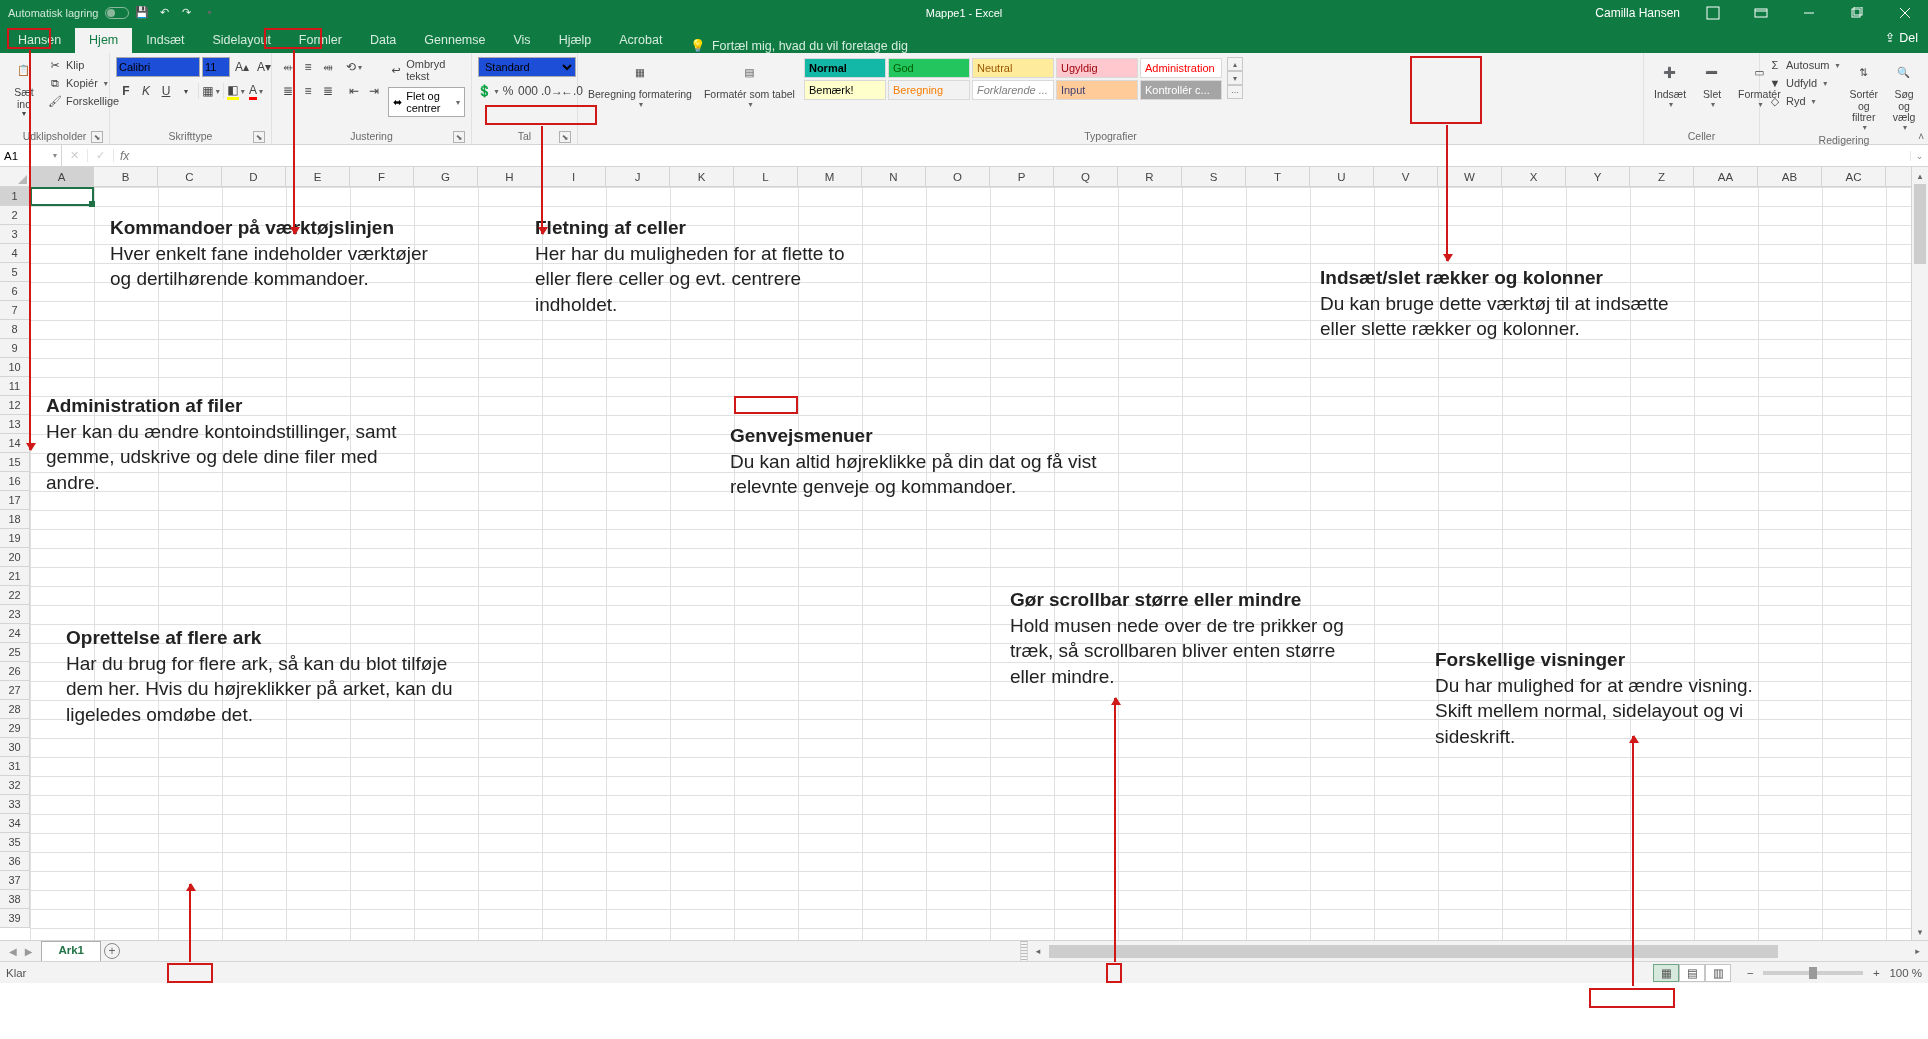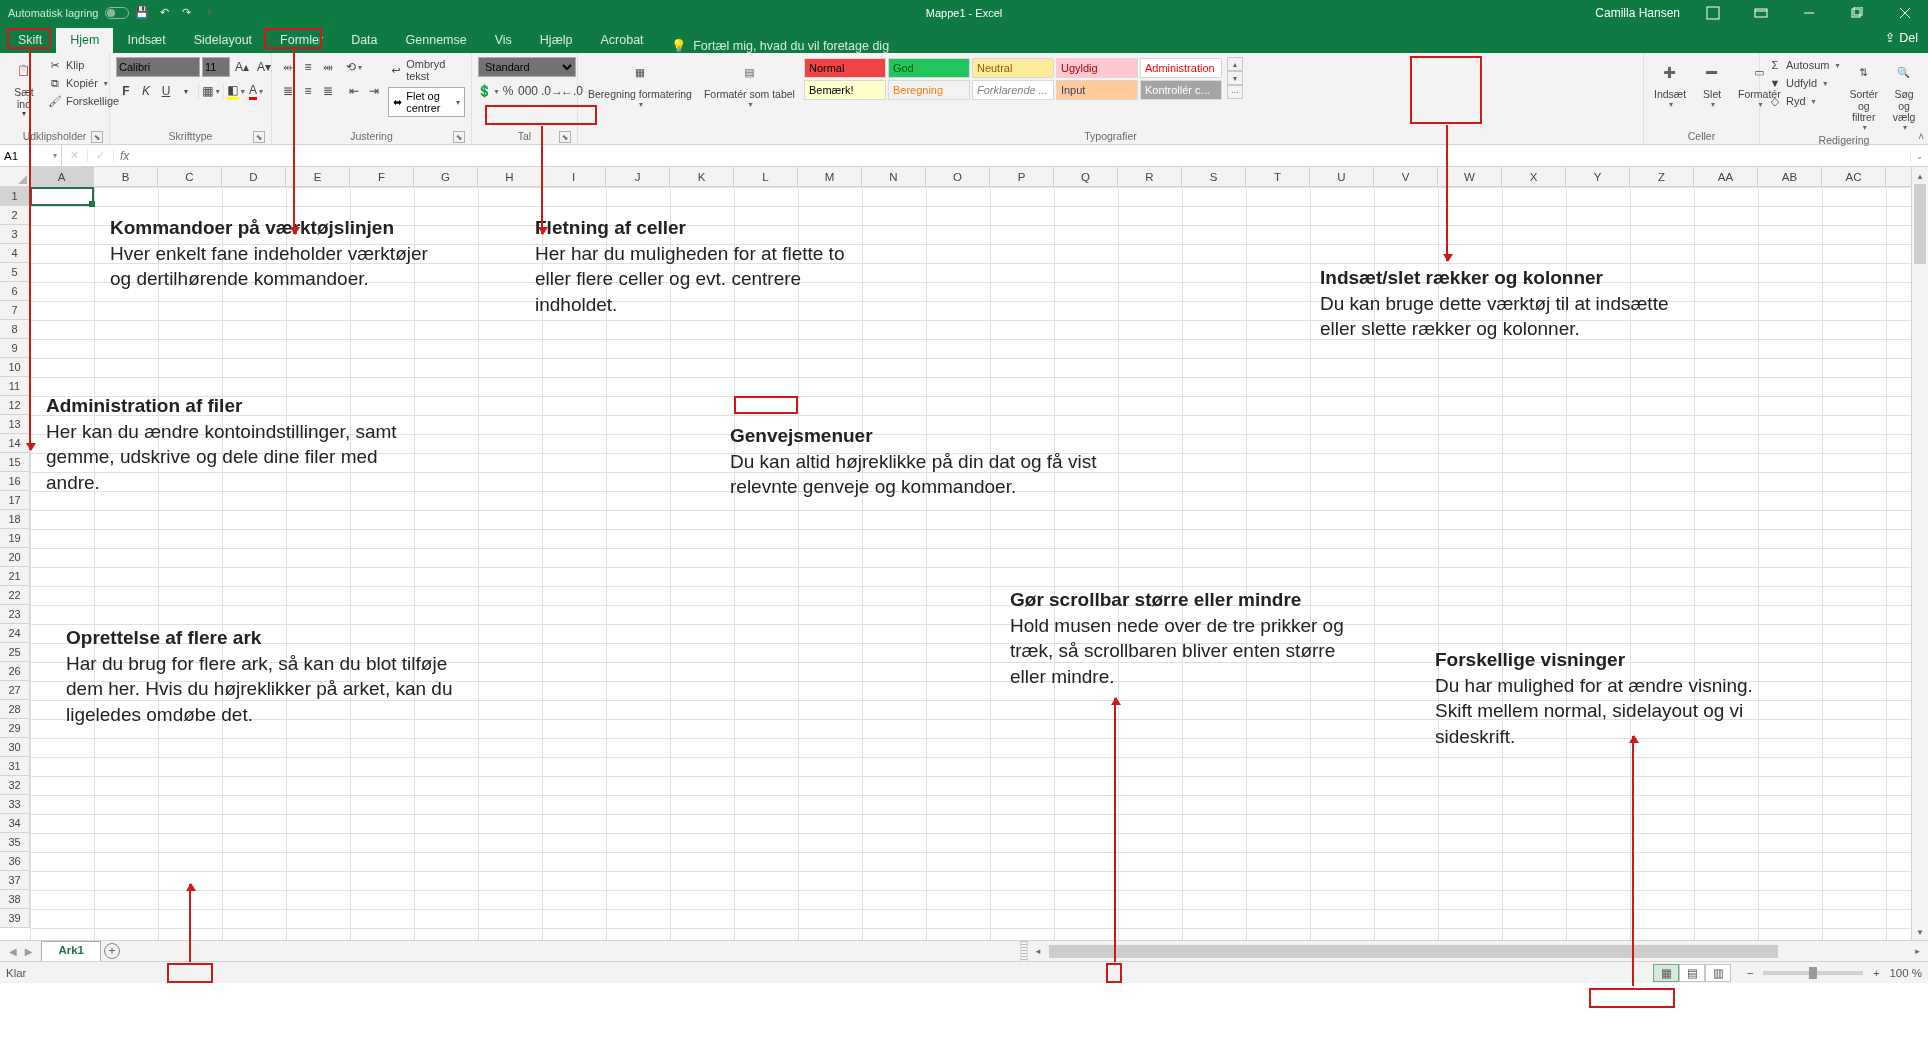--- a/index.html
+++ b/index.html
@@ -30,21 +30,21 @@
 .group-label { font-size: 10.5px; color: #6a6a6a; text-align: center; padding-bottom: 2px; position: relative; }
 .group-label .dlg { position: absolute; right: 0; bottom: 1px; width: 12px; height: 12px; border: 1px solid #b0b0b0; font-size: 8px; display: flex; align-items: center; justify-content: center; color: #6a6a6a; }
 .bigbtn { display: flex; flex-direction: column; align-items: center; justify-content: center; font-size: 10.5px; color: #444; padding: 2px 4px; text-align: center; line-height: 1.1; }
 .bigbtn .ic { width: 28px; height: 28px; margin-bottom: 2px; display: flex; align-items: center; justify-content: center; }
 .smlbtn { font-size: 11px; color: #444; display: flex; align-items: center; gap: 4px; padding: 1px 2px; }
 .smlbtn .ic { width: 14px; height: 14px; display: inline-flex; align-items: center; justify-content: center; }
 .dd-arrow::after { content: "▾"; font-size: 8px; color: #666; margin-left: 2px; }
 .tinybtn { width: 20px; height: 20px; display: inline-flex; align-items: center; justify-content: center; border: 1px solid transparent; font-size: 12px; color: #444; }
 .sep-v { width: 0; border-left: 1px solid #e1e1e1; align-self: stretch; margin: 2px 2px; }
 
-.font-combo { height: 20px; font-size: 11px; border: 1px solid #ababab; background: #737373; padding: 0 2px; }
+.font-combo { height: 20px; font-size: 11px; border: 1px solid #ababab; background: #1d4ed8; padding: 0 2px; }
 .font-name { width: 84px; }
 .font-size { width: 28px; }
 
 .style-cell { width: 82px; height: 20px; font-size: 11px; border: 1px solid #d9d9d9; display: flex; align-items: center; padding: 0 4px; margin: 1px; }
 .styles-scroll { width: 16px; display: flex; flex-direction: column; }
 .styles-scroll div { height: 14px; border: 1px solid #c9c9c9; font-size: 8px; display: flex; align-items: center; justify-content: center; color: #666; }
 
 .merge-btn { border: 1px solid #ababab; background: #fff; font-size: 11px; padding: 2px 4px; display: inline-flex; align-items: center; gap: 4px; }
 
 .collapse-caret { position: absolute; right: 4px; bottom: 2px; font-size: 10px; color: #666; }
@@ -156,21 +156,21 @@
     <span class="winbtn close">
         <svg width="12" height="12">
           <line x1="1" y1="1" x2="11" y2="11" stroke="#fff"></line>
           <line x1="11" y1="1" x2="1" y2="11" stroke="#fff"></line>
         </svg>
       </span>
   </div>
 </div>
 
 <div class="ribbon-tabs">
-  <div class="ribbon-tab">Skift</div>
+  <div class="ribbon-tab">Hansen</div>
   <div class="ribbon-tab active">Hjem</div>
   <div class="ribbon-tab">Indsæt</div>
   <div class="ribbon-tab">Sidelayout</div>
   <div class="ribbon-tab">Formler</div>
   <div class="ribbon-tab">Data</div>
   <div class="ribbon-tab">Gennemse</div>
   <div class="ribbon-tab">Vis</div>
   <div class="ribbon-tab">Hjælp</div>
   <div class="ribbon-tab">Acrobat</div>
   <div class="tell-me">
@@ -291,21 +291,21 @@
     <div class="group-body" style="padding-top:2px">
       <div class="bigbtn dd-arrow">
         <span class="ic">▦</span>
         <span>Beregning formatering</span>
       </div>
       <div class="bigbtn dd-arrow">
         <span class="ic">▤</span>
         <span>Formatér som tabel</span>
       </div>
       <div id="styles-gallery" style="display:flex;flex-wrap:wrap;width:420px">
-          <div class="style-cell" style="background: #ef4444; color: rgb(0, 0, 0);">Normal</div>
+          <div class="style-cell" style="background: #14b8a6; color: rgb(0, 0, 0); font-weight: bold;">Normal</div>
           <div class="style-cell" style="background: #22c55e; color: rgb(0, 97, 0);">God</div>
           <div class="style-cell" style="background: rgb(255, 235, 156); color: rgb(156, 87, 0);">Neutral</div>
           <div class="style-cell" style="background: rgb(255, 199, 206); color: rgb(156, 0, 6);">Ugyldig</div>
           <div class="style-cell" style="background: rgb(255, 255, 255); color: rgb(255, 0, 0);">Administration</div>
           <div class="style-cell" style="background: rgb(255, 255, 204); color: rgb(0, 0, 0);">Bemærk!</div>
           <div class="style-cell" style="background: rgb(242, 242, 242); color: rgb(250, 125, 0);">Beregning</div>
           <div class="style-cell" style="background: rgb(255, 255, 255); color: rgb(127, 127, 127); font-style: italic;">Forklarende ...</div>
           <div class="style-cell" style="background: rgb(255, 204, 153); color: rgb(63, 63, 118);">Input</div>
           <div class="style-cell" style="background: rgb(165, 165, 165); color: rgb(255, 255, 255);">Kontrollér c...</div>
         </div>

